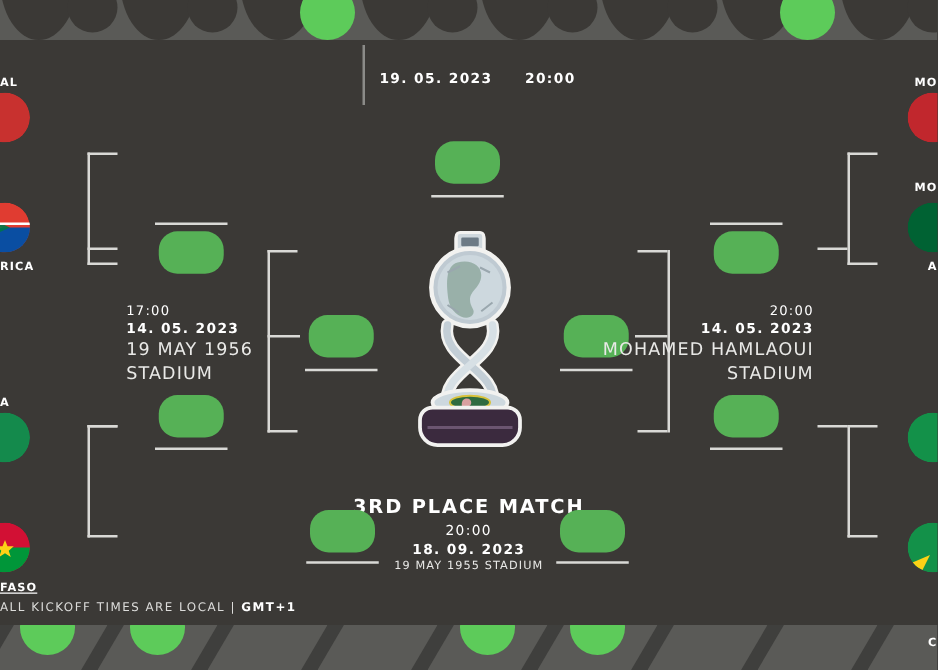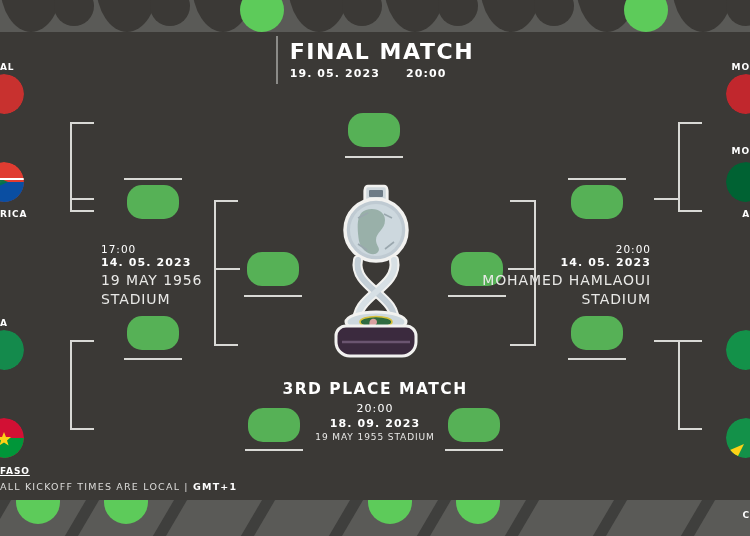--- a/index.html
+++ b/index.html
@@ -48,21 +48,21 @@
   .flag{position:absolute;width:40px;height:40px;border-radius:50%;overflow:hidden;}
   .clabel{position:absolute;font-size:9px;font-weight:bold;letter-spacing:.9px;white-space:nowrap;}
 
   
   .info{position:absolute;line-height:1.35;white-space:nowrap;}
   .info .t{font-size:10.5px;letter-spacing:1px;}
   .info .d{font-size:11px;font-weight:bold;letter-spacing:1.1px;}
   .info .s{font-size:14px;letter-spacing:.9px;color:#e9e9e7;}
 
   
-  .third{position:absolute;left:0;right:0;top:380px;text-align:center;}
+  .third{position:absolute;left:0;right:0;top:396px;text-align:center;}
   .third .ttl{font-size:15.5px;font-weight:bold;letter-spacing:1.5px;}
   .third .t{font-size:11px;letter-spacing:1.1px;margin-top:4px;}
   .third .d{font-size:11px;font-weight:bold;letter-spacing:1.1px;margin-top:2px;}
   .third .s{font-size:9px;letter-spacing:.9px;margin-top:2px;color:#e9e9e7;}
 
   .footer{position:absolute;left:0;right:0;top:481px;text-align:left;font-size:9.5px;letter-spacing:1.2px;color:#dcdcda;}
   .footer b{font-weight:bold;color:#ffffff;}
 
   
   .trophy{position:absolute;left:322px;top:172px;width:108px;height:190px;}
@@ -126,21 +126,20 @@
         </div>
         <div class="botcell" style="left: 694px;">
           <div class="bottrap"></div>
         </div>
       </div>
   </div>
 
   <div class="header">
     <div class="hdr-div"></div>
     <div class="hdr-txt">
-      <div class="hdr-title">FINAL MATCH</div>
       <div class="hdr-row2">
         <span>19. 05. 2023</span>
         <span>20:00</span>
       </div>
     </div>
   </div>
 
   <div class="trophy">
     <svg viewBox="0 0 108 190" width="108" height="190" aria-hidden="true">
       <g stroke="#f2f2f0" stroke-width="3" fill="none" stroke-linejoin="round">

